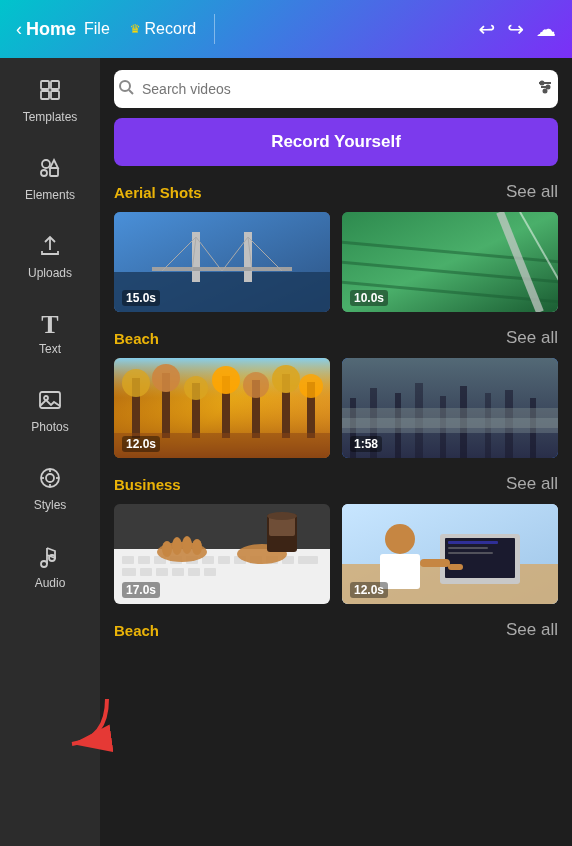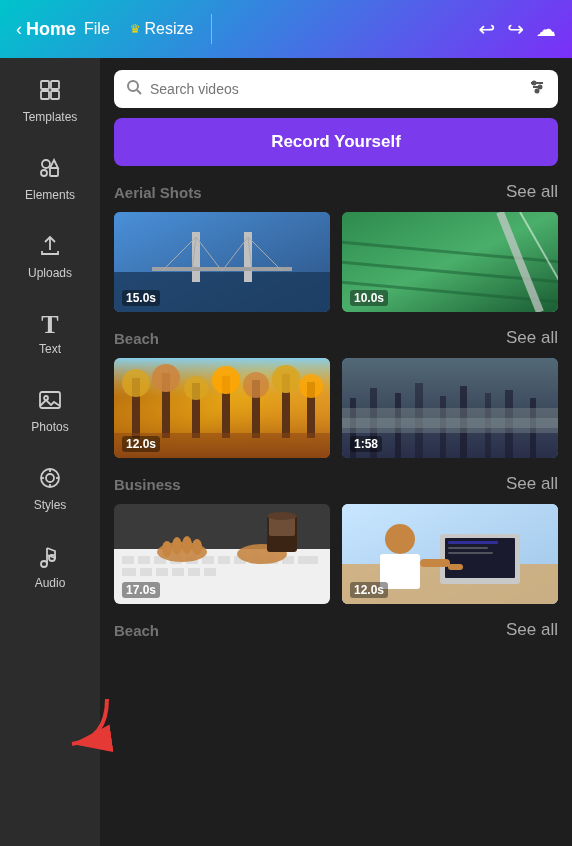--- a/index.html
+++ b/index.html
@@ -133,21 +133,21 @@
     }
     .content::-webkit-scrollbar { width: 4px; }
     .content::-webkit-scrollbar-thumb { background: #444; border-radius: 2px; }
 
     
     .search-bar {
       display: flex;
       align-items: center;
       background: white;
       border-radius: 8px;
-      padding: 8px 12px;
+      padding: 8px 4px;
       margin-bottom: 10px;
       gap: 8px;
     }
     .search-icon { color: #888; font-size: 16px; }
     .search-input {
       flex: 1;
       border: none;
       outline: none;
       font-size: 14px;
       color: #999;
@@ -172,21 +172,21 @@
 
     
     .section { margin-bottom: 16px; }
     .section-header {
       display: flex;
       justify-content: space-between;
       align-items: center;
       margin-bottom: 10px;
     }
     .section-title {
-      color: #737373;
+      color: #eab308;
       font-size: 15px;
       font-weight: 700;
     }
     .see-all {
       color: #aaa;
       font-size: 17px;
       cursor: pointer;
     }
 
     
@@ -228,21 +228,21 @@
 <body>
 
 <div class="top-nav">
   <span class="nav-back">
     <span>‹</span>
     <span style="font-size:18px;font-weight:700;color:white;">Home</span>
   </span>
   <span class="nav-file">File</span>
   <span class="nav-resize">
     <span class="crown-icon">♛</span>
-    <span>Resize</span>
+    <span>Record</span>
   </span>
   <div class="nav-divider"></div>
   <div class="nav-actions">
     <span class="nav-action-btn">↩</span>
     <span class="nav-action-btn">↪</span>
     <span class="nav-action-btn">☁</span>
   </div>
 </div>
 
 <div class="main-layout">

